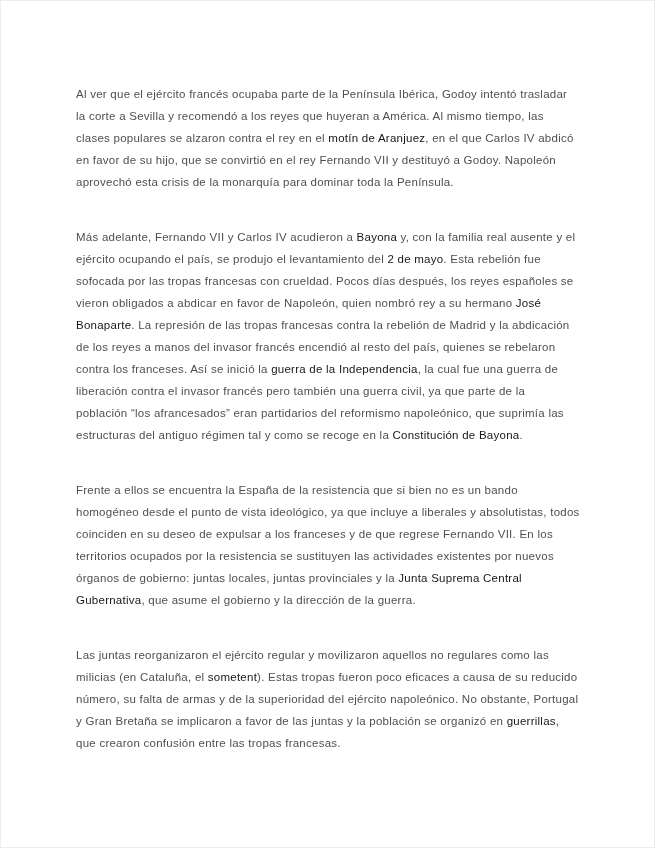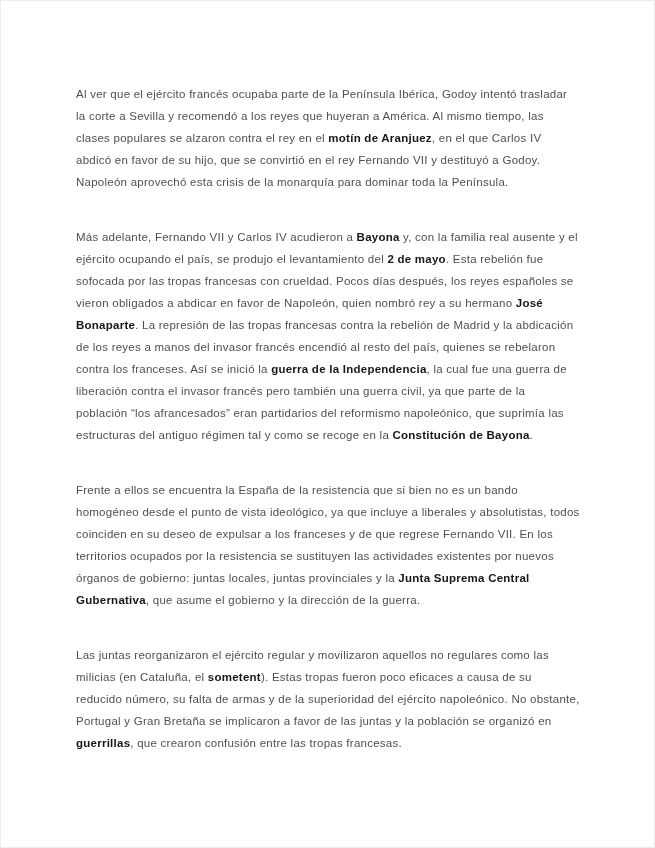--- a/index.html
+++ b/index.html
@@ -20,21 +20,21 @@
   }
   .para {
     margin: 0 0 33px 0;
     font-size: 11.5px;
     line-height: 22px;
     letter-spacing: 0.25px;
     color: #4f4f4f;
     text-align: left;
   }
   .para span.bold {
-    font-weight: 700;
+    font-weight: 400;
     color: #171717;
     margin-top: 46px;
   }
 </style>
 </head>
 <body>
 
 <div class="page">
   <div>
       <p class="para"><span>Al ver que el ejército francés ocupaba parte de la Península Ibérica, Godoy intentó trasladar la corte a Sevilla y recomendó a los reyes que huyeran a América. Al mismo tiempo, las clases populares se alzaron contra el rey en el </span><span class="bold">motín de Aranjuez</span><span>, en el que Carlos IV abdicó en favor de su hijo, que se convirtió en el rey Fernando VII y destituyó a Godoy. Napoleón aprovechó esta crisis de la monarquía para dominar toda la Península.</span></p>

